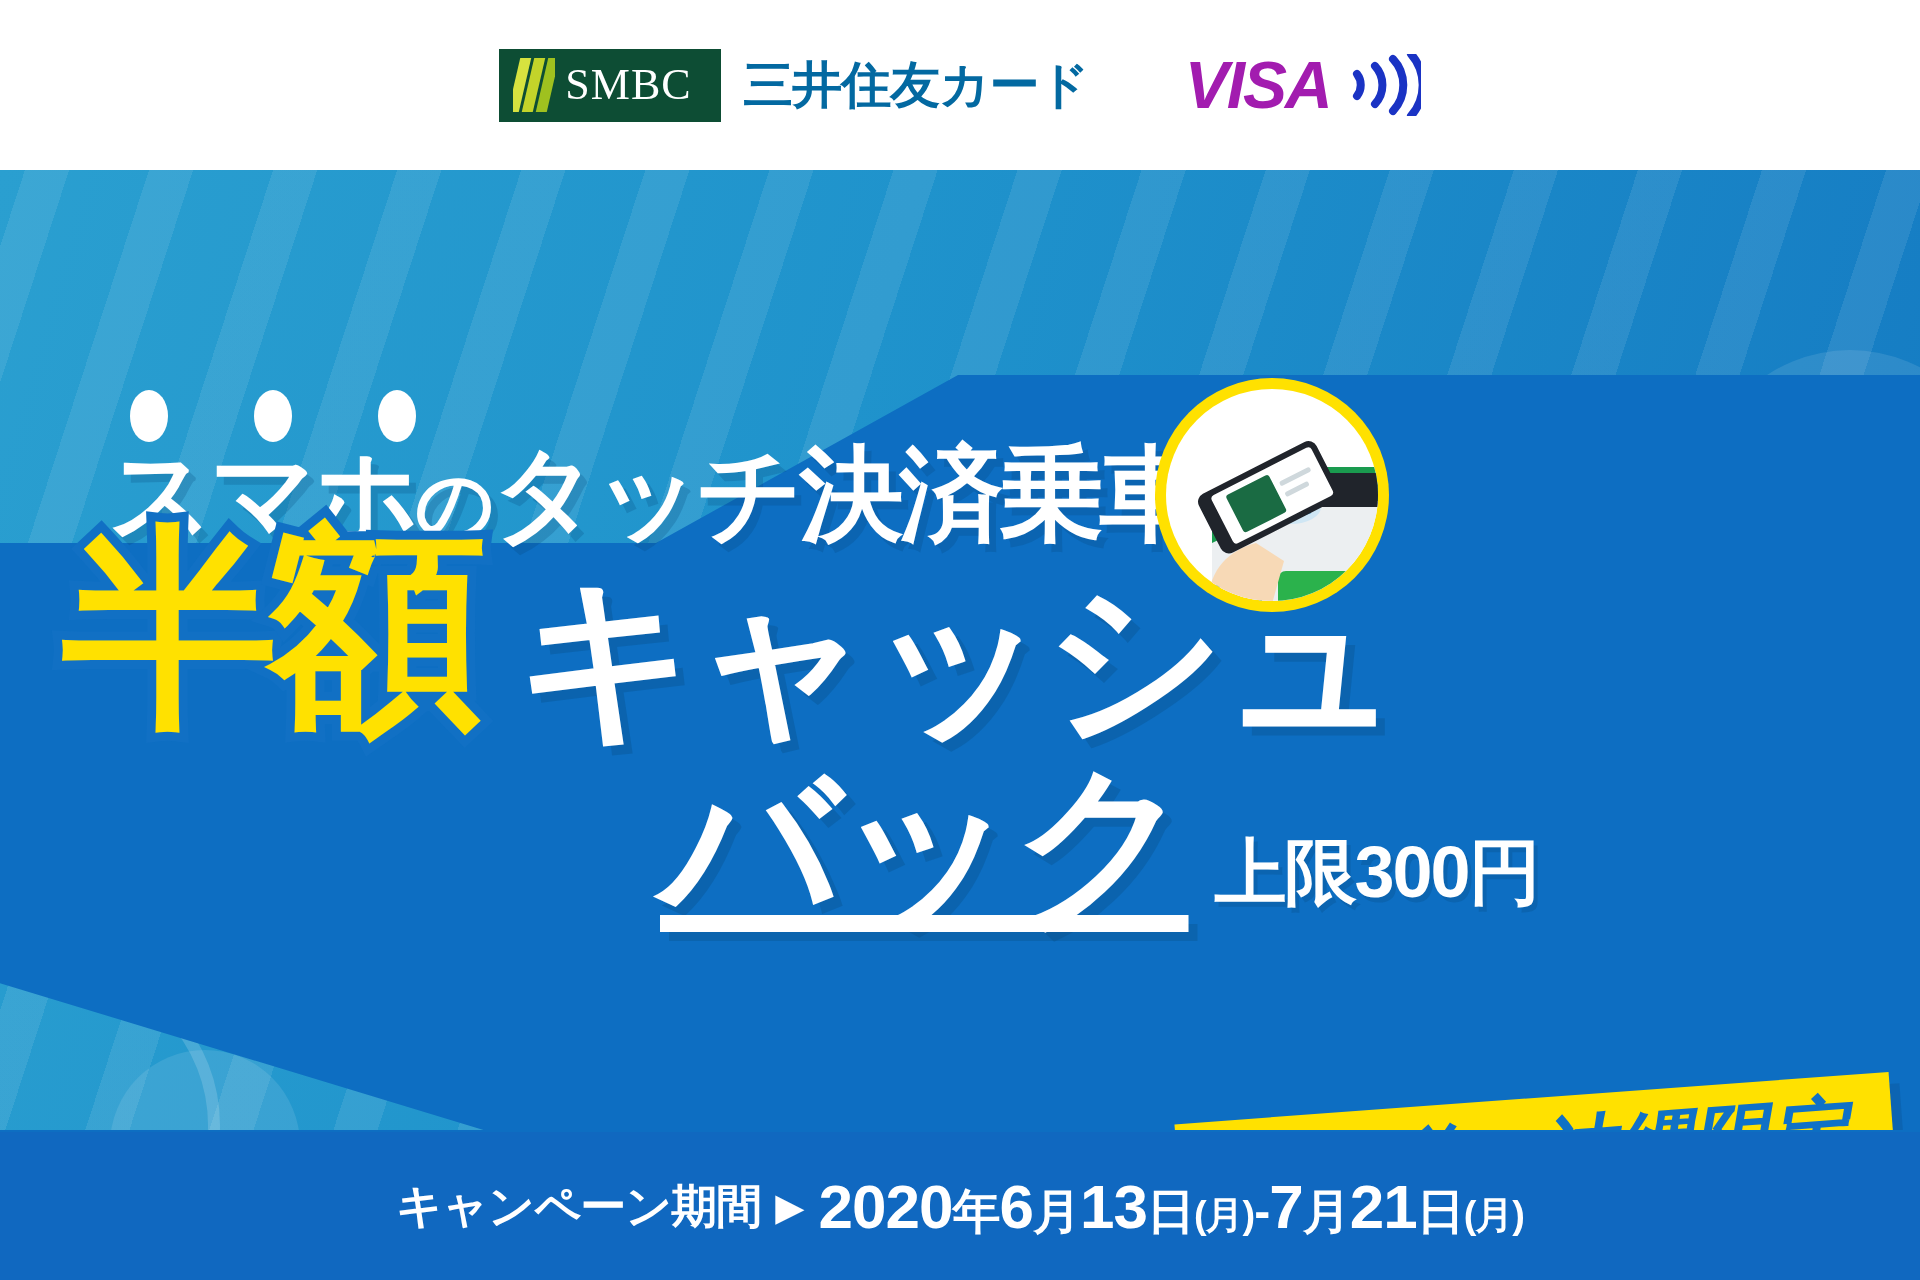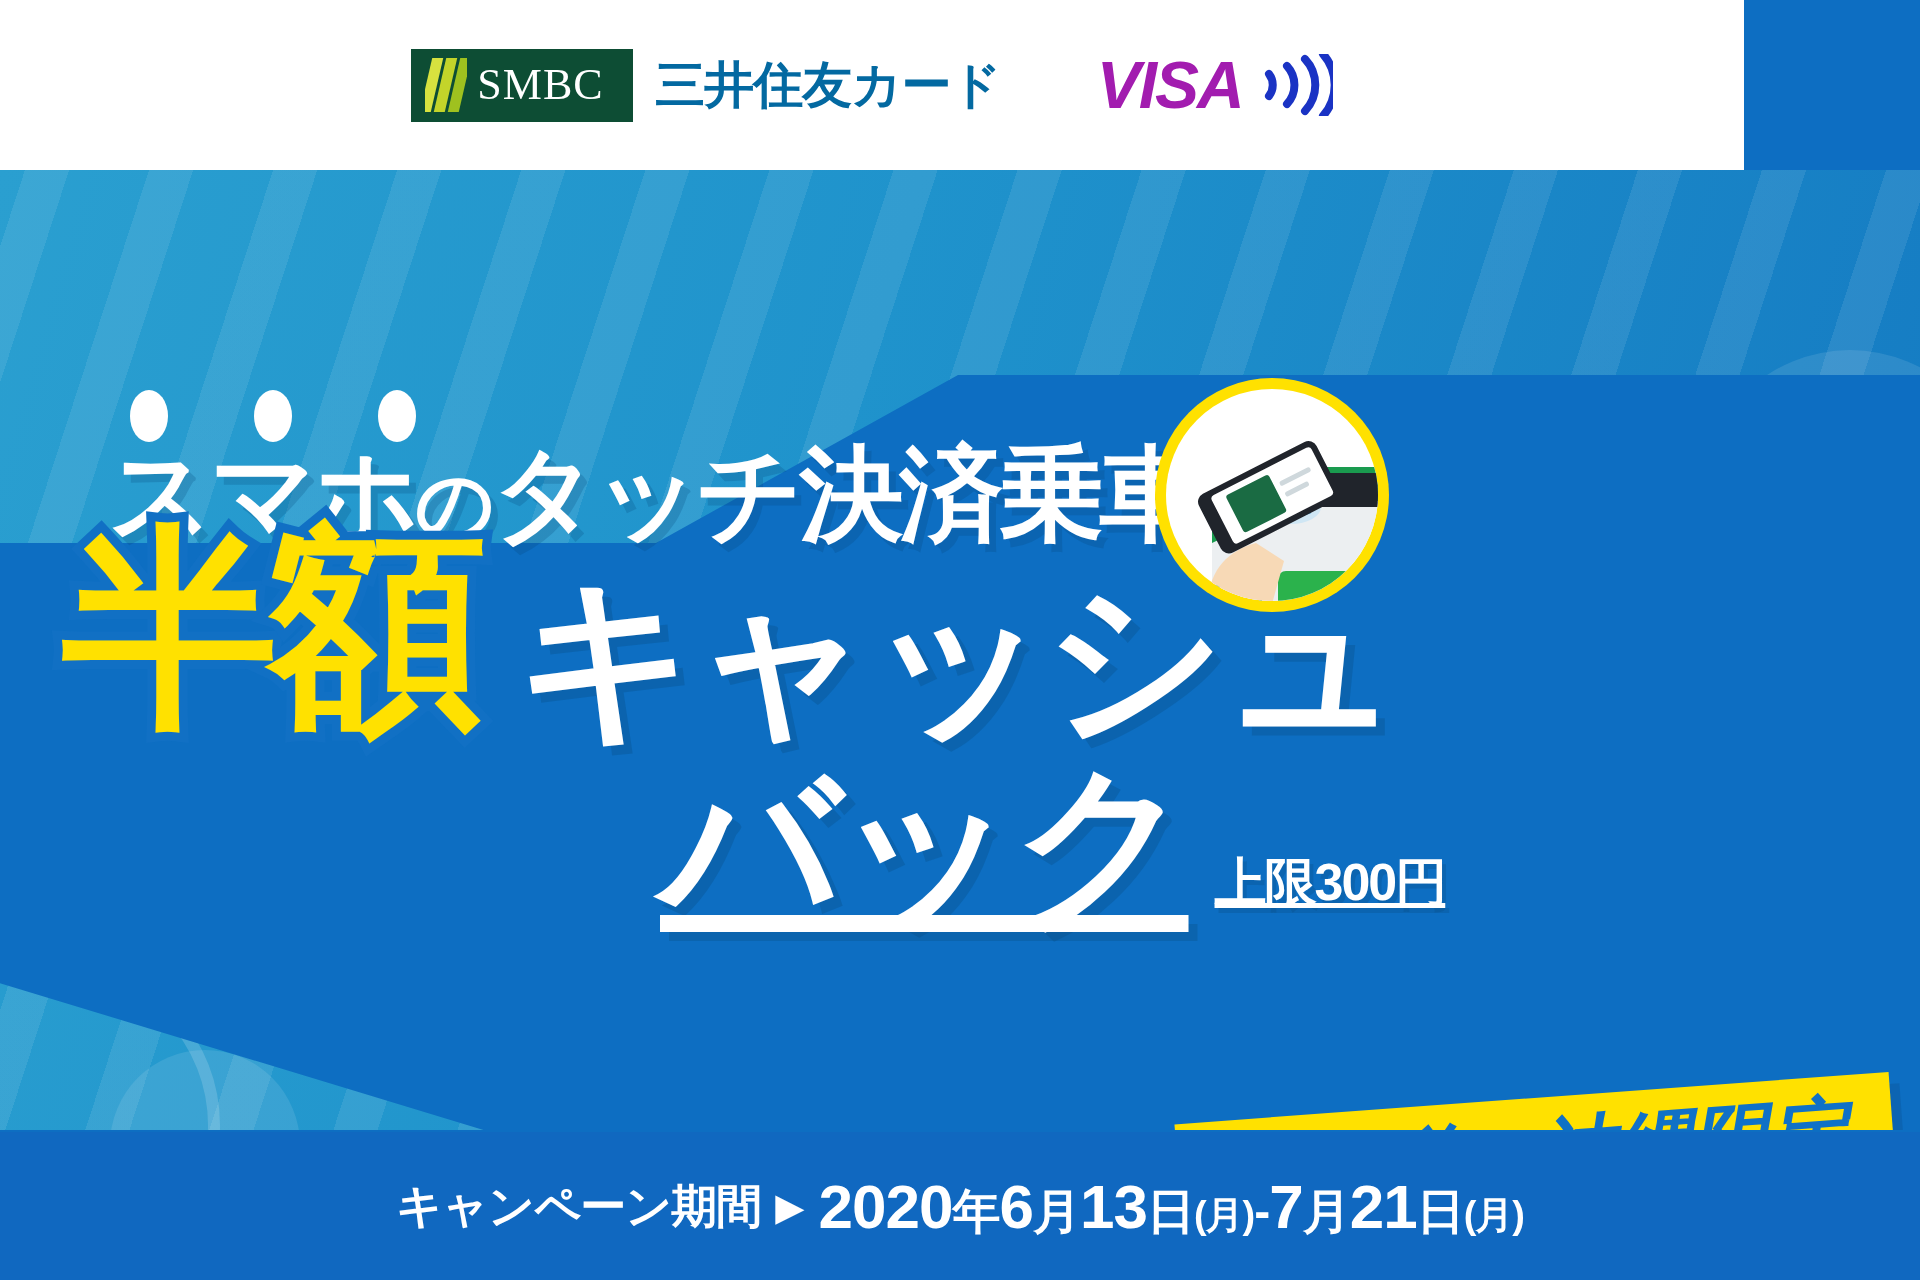--- a/index.html
+++ b/index.html
@@ -5,21 +5,21 @@
   * { margin:0; padding:0; box-sizing:border-box; }
   html,body { width:1920px; height:1280px; overflow:hidden; }
   body {
     font-family:"Liberation Sans","DejaVu Sans",sans-serif;
     background:#0d6ec2;
   }
   .banner { position:relative; width:1920px; height:1280px; overflow:hidden; }
 
   
   .logobar {
-    position:absolute; left:0; top:0; width:1744px; height:170px;
+    position:absolute; left:0; top:0; width:1920px; height:170px;
     background:#ffffff; display:flex; align-items:center; justify-content:center;
     gap:58px; z-index:40;
   }
   .smbc-lock { display:flex; align-items:center; gap:22px; }
   .smbc-box {
     width:222px; height:73px; background:#0d4d34;
     display:flex; align-items:center; gap:10px; padding-left:14px;
   }
   .smbc-stripes { width:42px; height:54px; position:relative; overflow:hidden; flex:0 0 auto;}
   .smbc-stripes i {
@@ -109,24 +109,23 @@
   }
   .bakku-row {
     position:absolute; left:660px; top:586px; z-index:15;
     display:flex; align-items:flex-end; gap:26px; white-space:nowrap;
   }
   .bakku {
     font-size:178px; font-weight:bold; line-height:1; letter-spacing:-6px;
     color:#ffffff; text-shadow: 9px 9px 0 rgba(8,75,130,.30); text-decoration: underline;
   }
   .cap {
-    font-size:52px; font-weight:bold; color:#ffffff; letter-spacing:-2px;
+    font-size:72px; font-weight:bold; color:#ffffff; letter-spacing:-2px;
     line-height:1; padding-bottom:26px; white-space:nowrap;
     text-shadow: 4px 5px 0 rgba(8,75,130,.28);
-    text-decoration: underline;
   }
 
   
   .badge {
     position:absolute; left:1178px; top:928px; z-index:18;
     background:#ffe100; transform:rotate(-4.2deg);
     padding:16px 46px 22px 46px;
     box-shadow: 10px 12px 0 rgba(7,70,122,.22);
   }
   .badge span {

